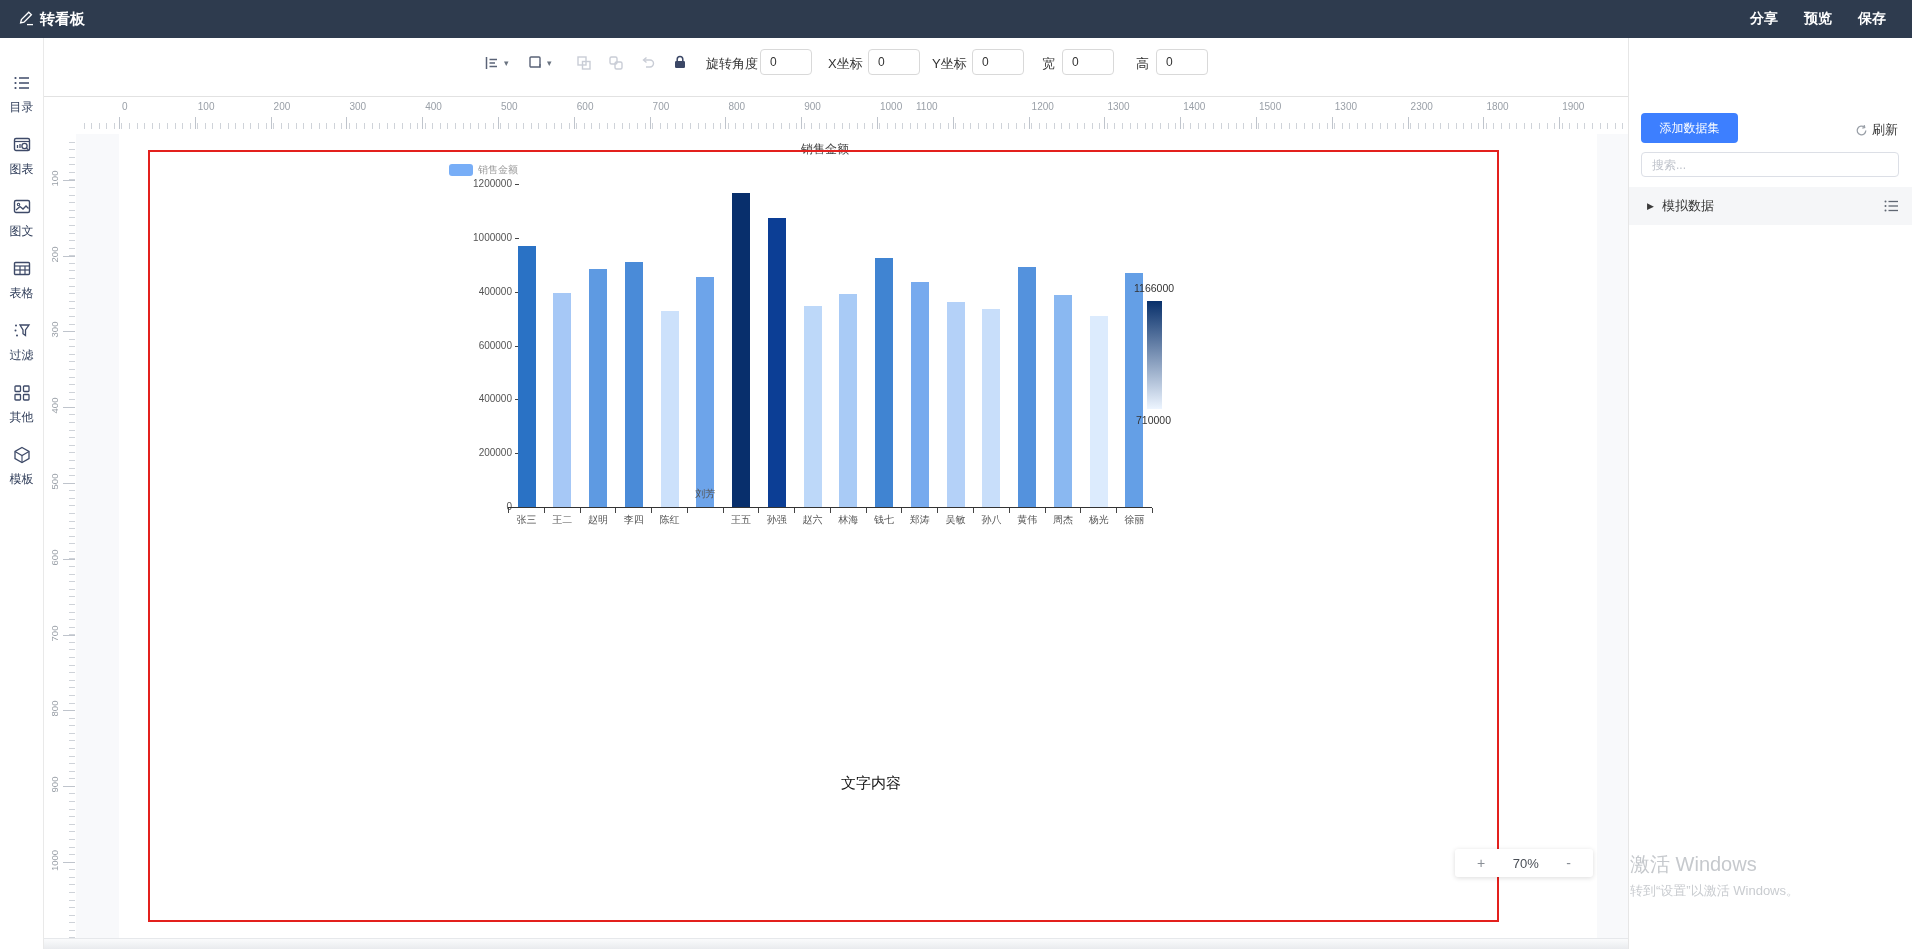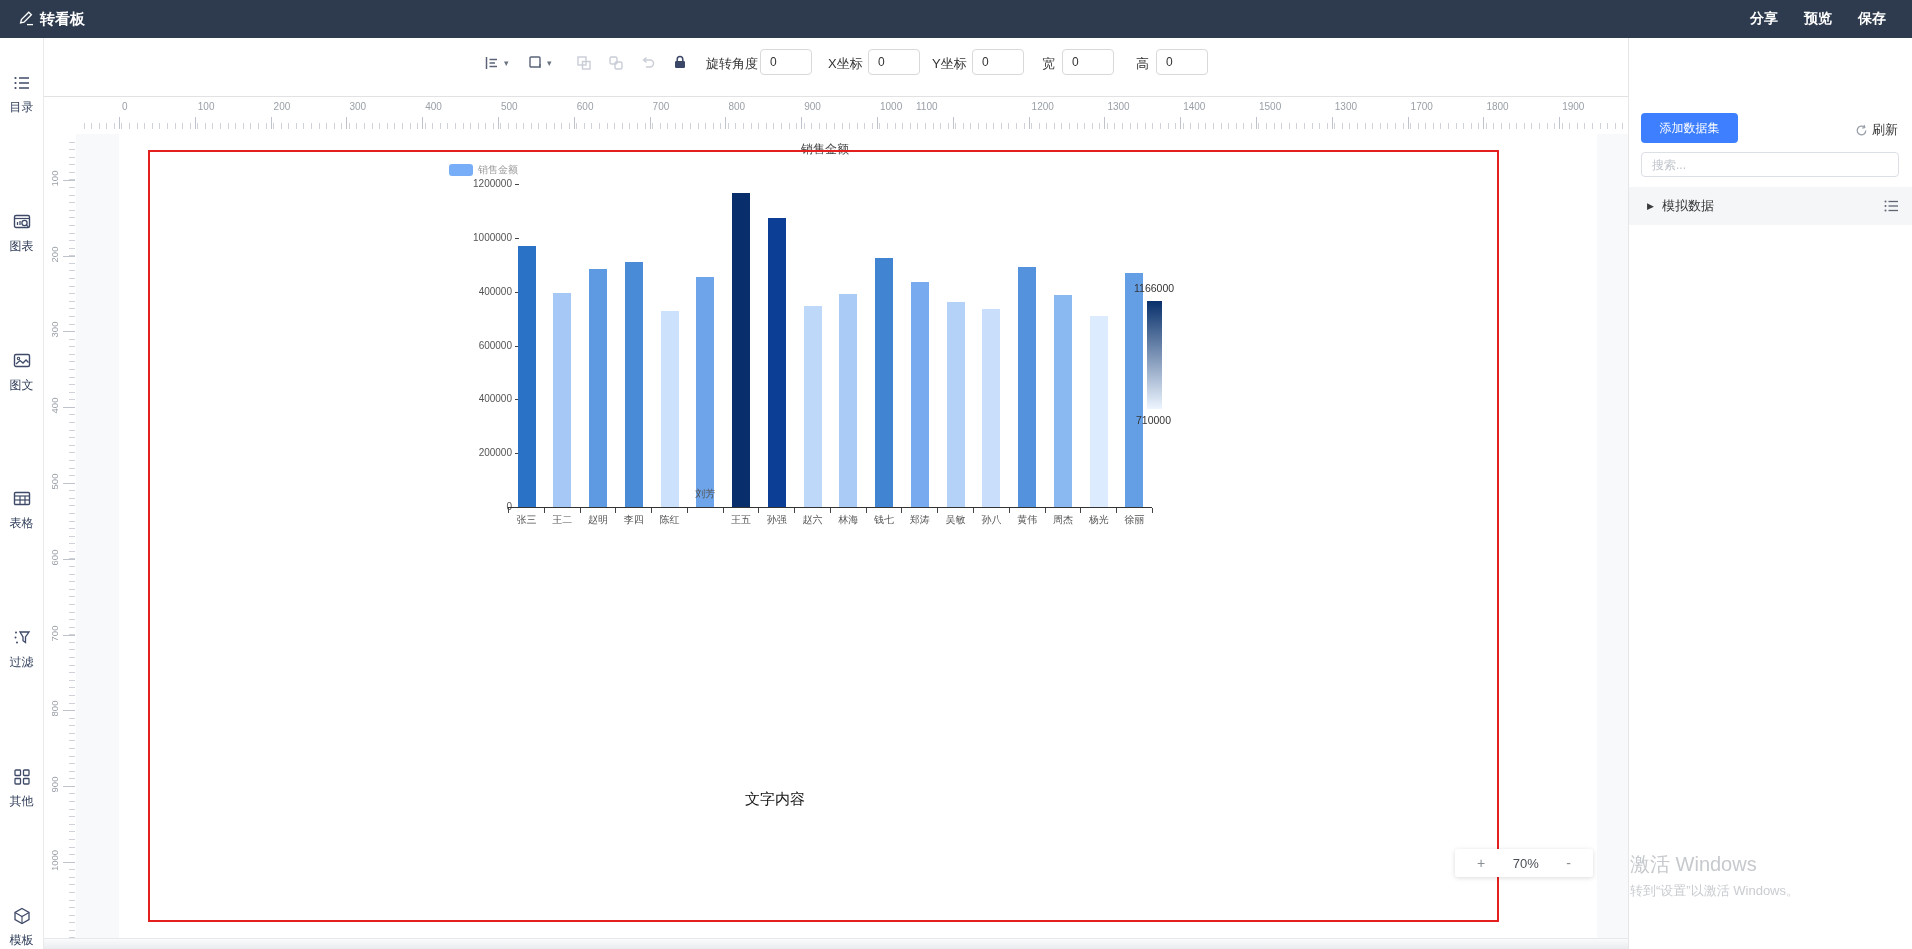--- a/index.html
+++ b/index.html
@@ -9,21 +9,21 @@
 
   
   .header { left:0; top:0; width:1912px; height:38px; background:#2e3b4e; color:#fff;
     display:flex; align-items:center; z-index:50; }
   .header-title { font-size:15px; font-weight:bold; margin-left:8px; }
   .header-actions { position:absolute; right:26px; display:flex; gap:26px; font-size:14px; font-weight:bold; }
   .header-actions span { cursor:pointer; }
 
   
   .sidebar { left:0; top:38px; width:44px; height:911px; background:#fff; border-right:1px solid #e9e9e9;
-    display:flex; flex-direction:column; align-items:center; padding-top:36px; gap:20px; z-index:40;justify-content:space-between; }
+    display:flex; flex-direction:column; align-items:center; padding-top:36px; gap:20px; z-index:40; }
   .side-item { display:flex; flex-direction:column; align-items:center; gap:3px; cursor:pointer; }
   .side-item .lbl { font-size:12px; color:#33405c; }
 
   
   .toolbar { left:44px; top:38px; width:1584px; height:58px; background:#fff; z-index:30; }
   .tb-lbl { position:absolute; top:17px; font-size:13px; color:#333; }
   .tb-input { position:absolute; top:11px; width:52px; height:26px; border:1px solid #d9d9d9;
     border-radius:4px; font-size:12px; color:#333; padding-left:9px; outline:none; }
   .caret { font-size:9px; color:#6a7380; }
 
@@ -55,21 +55,21 @@
   .legend { left:449px; top:163px; display:flex; align-items:center; gap:5px; z-index:15; }
   .legend-swatch { width:24px; height:12px; border-radius:3px; }
   .legend-lbl { font-size:10px; color:#9a9a9a; }
 
   .vmap-bar { left:1147px; top:301px; width:15px; height:108px; z-index:15; }
   .vmap-max { left:1134px; top:282px; font-size:10.5px; color:#333; z-index:15; }
   .vmap-min { left:1136px; top:414px; font-size:10.5px; color:#333; z-index:15; }
 
   .selection-rect { left:148px; top:150px; width:1351px; height:772px; border:2px solid #e3201d; z-index:16; }
 
-  .text-element { left:745px; top:790px; width:156px; text-align:left; font-size:15px; font-weight:500; color:#141414; z-index:15; }
+  .text-element { left:745px; top:774px; width:156px; text-align:right; font-size:15px; font-weight:500; color:#141414; z-index:15; }
 
   .zoom-pill { left:1455px; top:849px; width:138px; height:28px; background:#fff; border-radius:3px;
     box-shadow:0 1px 5px rgba(0,0,0,.14); display:flex; align-items:center; justify-content:space-between;
     padding:0 22px; z-index:45; }
   .zoom-pill .zbtn { font-size:14px; color:#8a8f96; cursor:pointer; }
   .zoom-pill .zlevel { font-size:13px; color:#4a4f57; }
 
   
   .panel { left:1628px; top:38px; width:284px; height:911px; background:#fff; border-left:1px solid #e6e6e6; z-index:30; }
   .tabs { position:absolute; left:0; top:0; width:284px; height:59px; border-bottom:1px solid #ececec; }
@@ -467,21 +467,21 @@
     <div class="rlabel" style="left: 955.6px;">1200</div>
     <div class="tick-v major" style="left: 1028.4px;"></div>
     <div class="rlabel" style="left: 1031.4px;">1300</div>
     <div class="tick-v major" style="left: 1104.2px;"></div>
     <div class="rlabel" style="left: 1107.2px;">1400</div>
     <div class="tick-v major" style="left: 1180px;"></div>
     <div class="rlabel" style="left: 1183px;">1500</div>
     <div class="tick-v major" style="left: 1255.8px;"></div>
     <div class="rlabel" style="left: 1258.8px;">1300</div>
     <div class="tick-v major" style="left: 1331.6px;"></div>
-    <div class="rlabel" style="left: 1334.6px;">1700</div>
+    <div class="rlabel" style="left: 1334.6px;">2300</div>
     <div class="tick-v major" style="left: 1407.4px;"></div>
     <div class="rlabel" style="left: 1410.4px;">1800</div>
     <div class="tick-v major" style="left: 1483.2px;"></div>
     <div class="rlabel" style="left: 1486.2px;">1900</div>
   </div>
 <div class="abs vruler" id="vruler">
     <div class="tick-h" style="top: 7.58px;"></div>
     <div class="tick-h" style="top: 15.16px;"></div>
     <div class="tick-h" style="top: 22.74px;"></div>
     <div class="tick-h" style="top: 30.32px;"></div>

